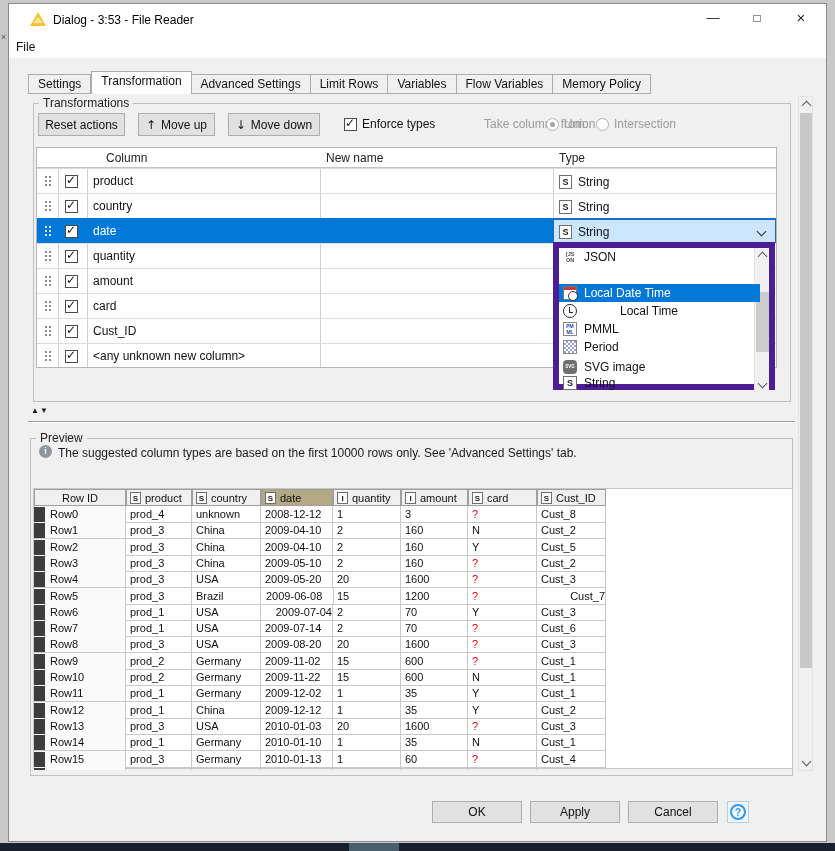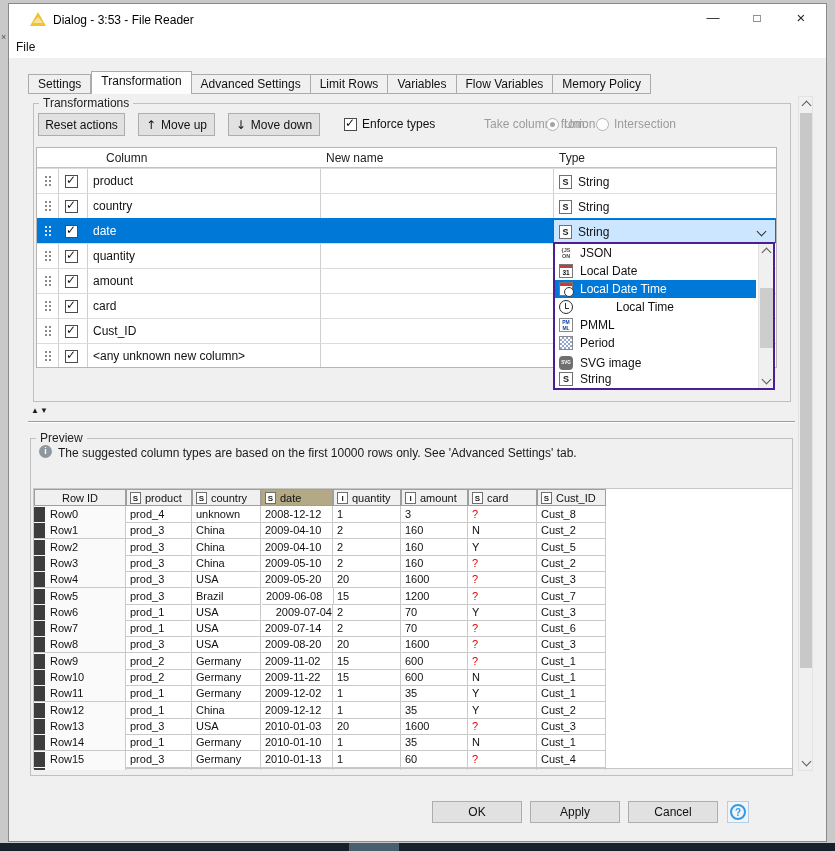--- a/index.html
+++ b/index.html
@@ -62,21 +62,21 @@
   .tx-row .cb{left:28px;top:6px;}
   .badge{display:inline-block;width:13px;height:14px;border:1px solid #6f6f6f;background:#fff;color:#222;
          font-weight:bold;font-size:9px;line-height:13px;text-align:center;vertical-align:middle;}
   .type-val{position:absolute;left:522px;top:0;height:25px;display:flex;align-items:center;gap:6px;}
   .combo{position:absolute;left:516px;top:0;width:223px;height:25px;background:#cce6ff;border:1px solid #2b62a8;
          display:flex;align-items:center;gap:6px;padding-left:5px;color:#111;}
   .chev{width:7px;height:7px;border-right:1.5px solid #333;border-bottom:1.5px solid #333;transform:rotate(45deg);
         position:absolute;right:10px;top:8px;}
 
   
-  .dropdown{position:absolute;left:553px;top:242px;width:222px;height:148px;background:#fff;border:2px solid #4c1d95;z-index:10;}
+  .dropdown{position:absolute;left:553px;top:242px;width:222px;height:148px;background:#fff;border:6px solid #4c1d95;z-index:10;}
   .dd-item{position:absolute;left:0;width:201px;height:18px;display:flex;align-items:center;gap:7px;padding-left:4px;font-size:12px;}
   .dd-item.hl{background:#0078d7;color:#fff;}
   .ddicon{width:14px;height:14px;position:relative;flex:none;}
   .i-json{font-size:5.5px;line-height:6px;font-weight:bold;color:#4a4a4a;text-align:center;padding-top:1px;}
   .i-json::before{content:"{JS";display:block;} .i-json::after{content:"ON";display:block;}
   .i-cal,.i-caldt{border:1px solid #777;background:#fff;}
   .i-cal::before,.i-caldt::before{content:"";display:block;height:3px;background:#c43c3c;}
   .i-cal::after{content:"31";display:block;text-align:center;font-size:6.5px;line-height:9px;color:#111;font-weight:bold;}
   .i-caldt::after{content:"";position:absolute;right:-2px;bottom:-2px;width:8px;height:8px;border:1px solid #333;
                   border-radius:50%;background:#fff;}
@@ -235,24 +235,20 @@
   <div class="dropdown" id="type-dropdown">
     <div class="dd-scroll">
       <i class="s-arr s-up" style="top:5px;"></i>
       <div class="dd-thumb"></div>
       <i class="s-arr s-dn" style="bottom:5px;"></i>
     </div>
   <div class="dd-item" style="top: 0px;">
         <span class="ddicon i-json"></span>
         <span>JSON</span>
       </div>
-      <div class="dd-item" style="top: 18px;">
-        <span class="ddicon i-cal"></span>
-        <span>Local Date</span>
-      </div>
       <div class="dd-item hl" style="top: 36px;">
         <span class="ddicon i-caldt"></span>
         <span>Local Date Time</span>
       </div>
       <div class="dd-item" style="top: 54px; gap: 43px;">
         <span class="ddicon i-clock"></span>
         <span>Local Time</span>
       </div>
       <div class="dd-item" style="top: 72px;">
         <span class="ddicon i-pmml"></span>
@@ -367,21 +363,21 @@
           <div class="pv-cell" style="left: 503px; width: 69px;"><span>Cust_3</span></div>
         </div>
         <div class="pv-row" style="top: 82px;">
           <div class="pv-cell rowid" style="left: 0px; width: 92px;"><span class="row-ind"></span><span>Row5</span></div>
           <div class="pv-cell" style="left: 92px; width: 66px;"><span>prod_3</span></div>
           <div class="pv-cell" style="left: 158px; width: 69px;"><span>Brazil</span></div>
           <div class="pv-cell" style="left: 228px; width: 72px;"><span>2009-06-08</span></div>
           <div class="pv-cell" style="left: 299px; width: 68px;"><span>15</span></div>
           <div class="pv-cell" style="left: 367px; width: 67px;"><span>1200</span></div>
           <div class="pv-cell missing" style="left: 434px; width: 69px;"><span>?</span></div>
-          <div class="pv-cell" style="left: 503px; width: 69px;"><span>Cust_7</span></div>
+          <div class="pv-cell" style="left: 503px; width: 69px; text-align: right;"><span>Cust_7</span></div>
         </div>
         <div class="pv-row" style="top: 98px;">
           <div class="pv-cell rowid" style="left: 0px; width: 92px;"><span class="row-ind"></span><span>Row6</span></div>
           <div class="pv-cell" style="left: 92px; width: 66px;"><span>prod_1</span></div>
           <div class="pv-cell" style="left: 158px; width: 69px;"><span>USA</span></div>
           <div class="pv-cell" style="left: 227px; width: 72px; text-align: right;"><span>2009-07-04</span></div>
           <div class="pv-cell" style="left: 299px; width: 68px;"><span>2</span></div>
           <div class="pv-cell" style="left: 367px; width: 67px;"><span>70</span></div>
           <div class="pv-cell" style="left: 434px; width: 69px;"><span>Y</span></div>
           <div class="pv-cell" style="left: 503px; width: 69px;"><span>Cust_3</span></div>

